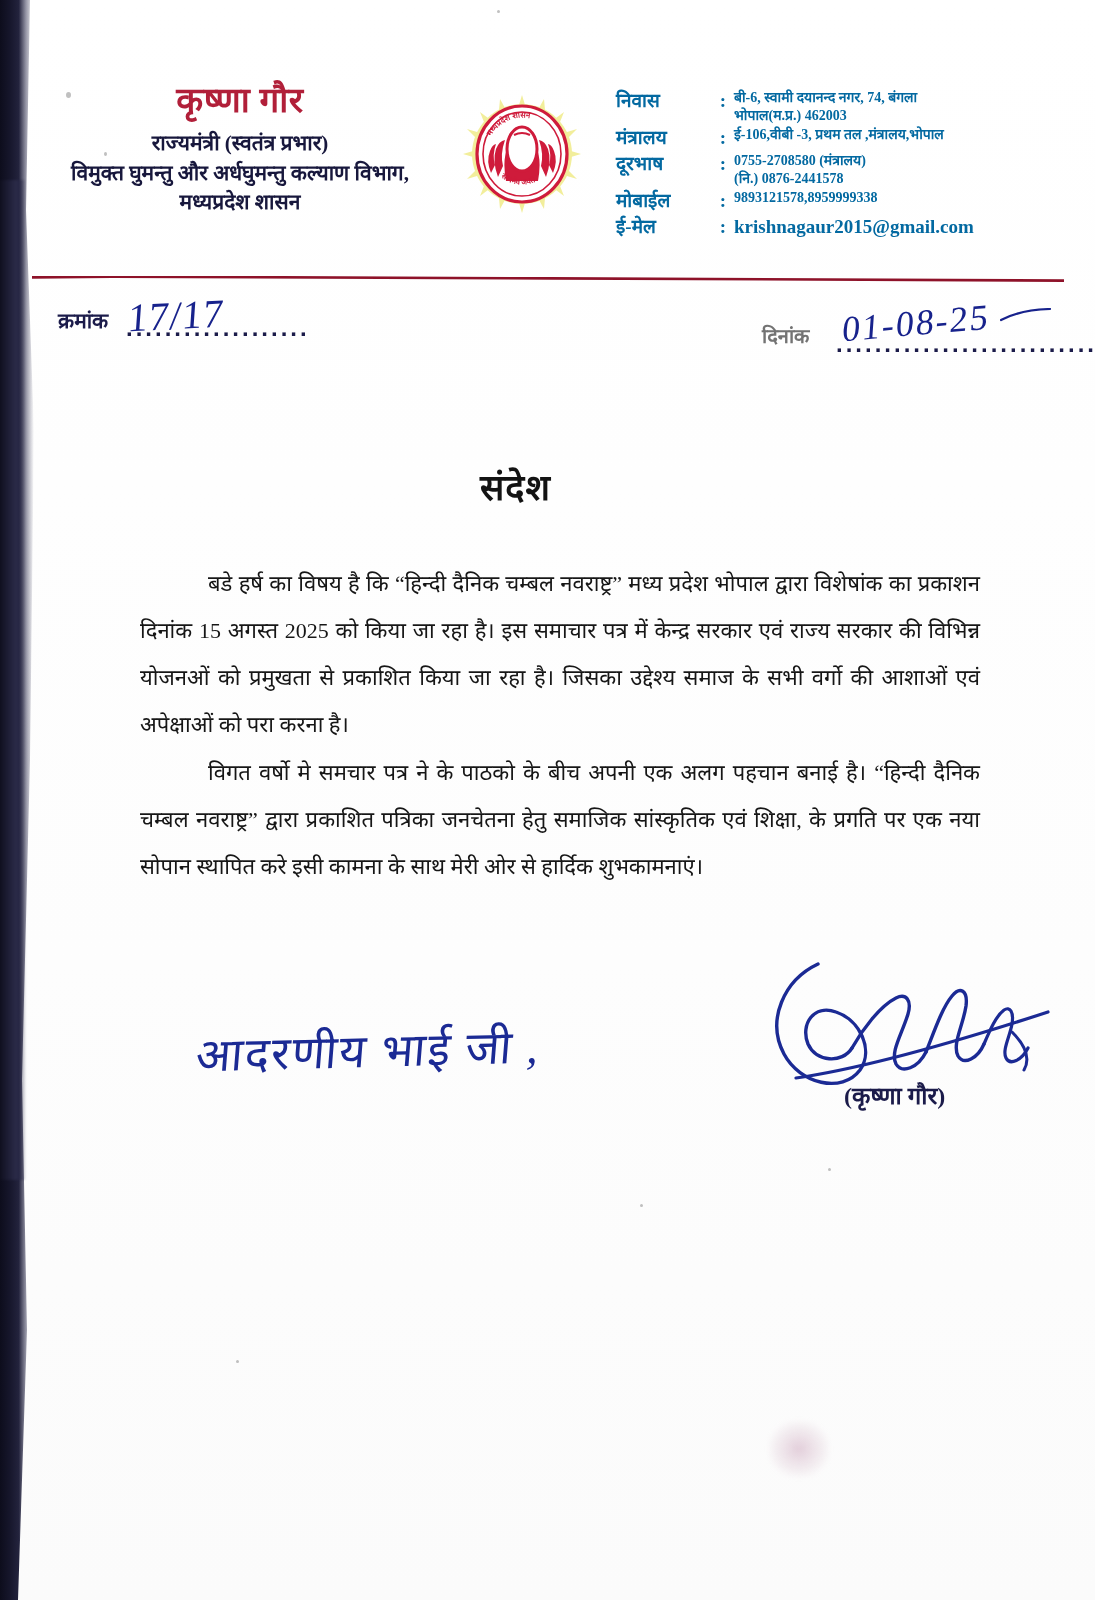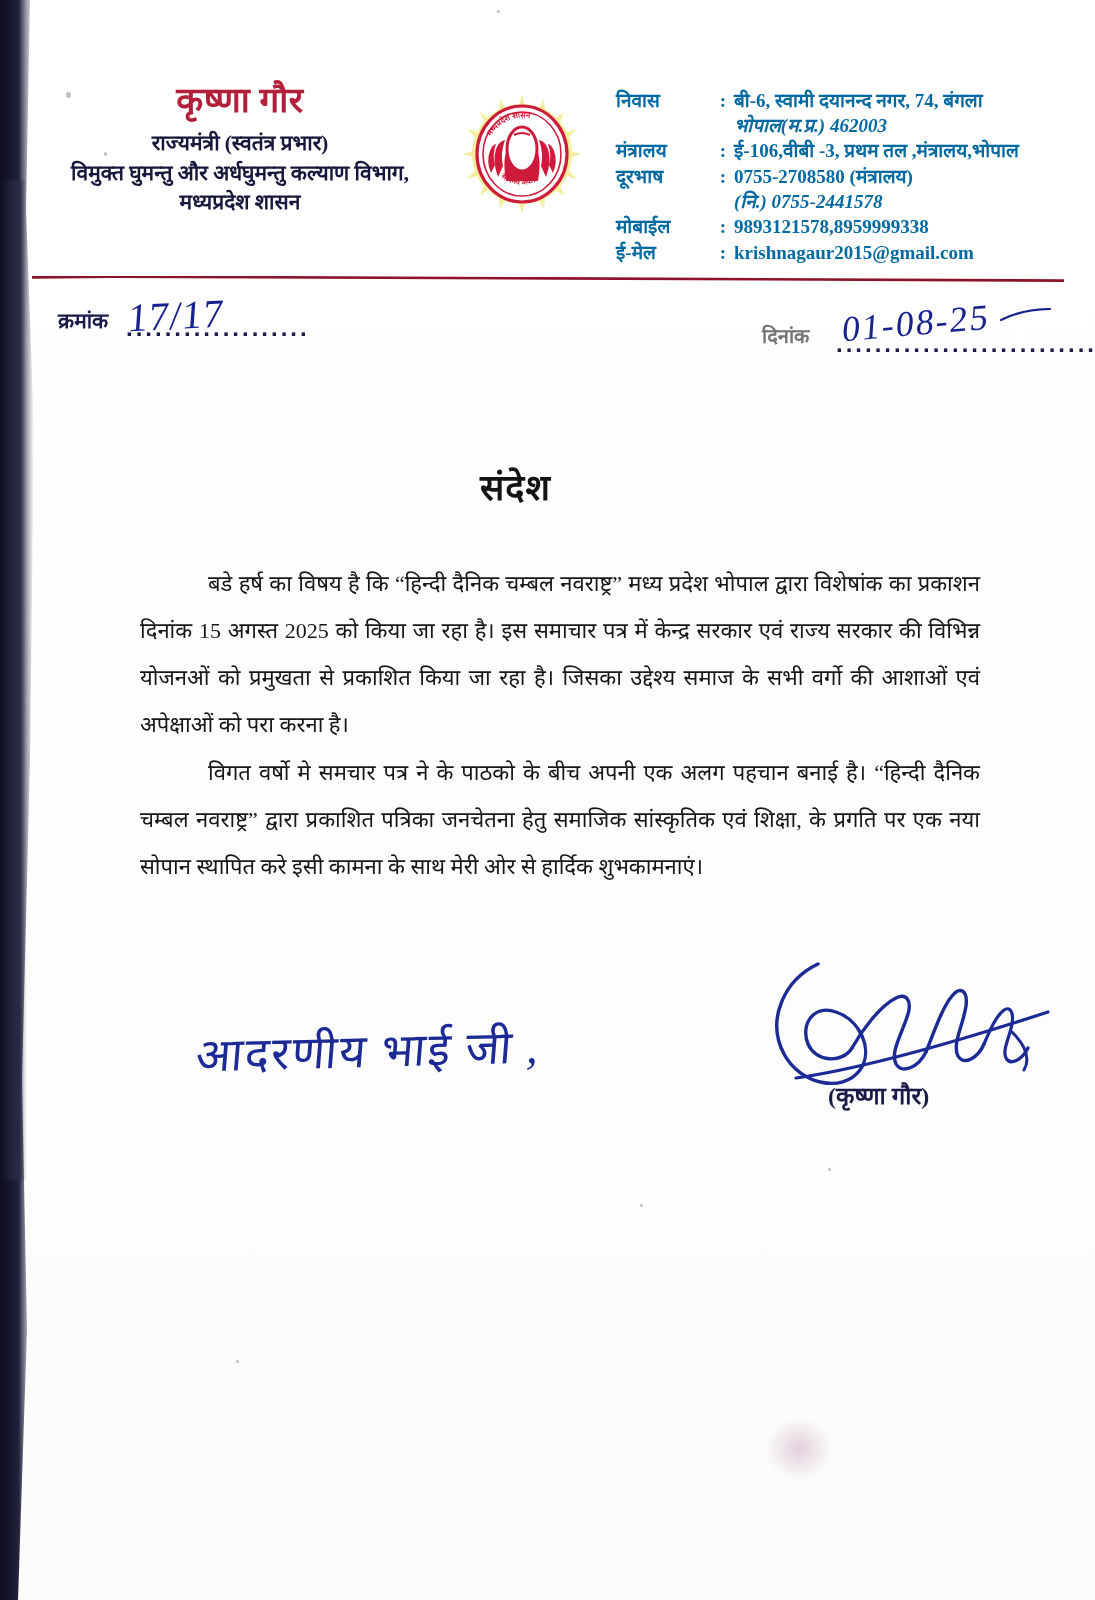--- a/index.html
+++ b/index.html
@@ -106,24 +106,24 @@
   }
   .c-colon {
     flex: 0 0 22px;
     font-weight: bold;
     font-size: 19px;
     text-align: center;
   }
   .c-value {
     flex: 1 1 auto;
     font-weight: bold;
-    font-size: 19px;
+    font-size: 14px;
     white-space: nowrap;
   }
-  .c-value .vline2 { display: block; font-style: italic; }
+  .c-value .vline2 { display: block; }
   .c-value.email { font-family: Liberation Serif, serif; font-size: 19px; }
 
   
   .divider {
     position: absolute;
     left: 32px; top: 276px;
     width: 1032px; height: 6px;
   }
 
   
@@ -224,21 +224,21 @@
 
   
   .sig-block {
     position: absolute;
     left: 756px; top: 946px;
     width: 300px; height: 170px;
   }
   .sig-svg { position: absolute; left: 0; top: 0; }
   .sig-name {
     position: absolute;
-    left: 72px; top: 132px;
+    left: 88px; top: 132px;
     font-family: "Liberation Serif", "DejaVu Serif", serif;
     font-weight: bold;
     font-size: 24px;
     color: #1b1b4a;
     white-space: nowrap;
   }
 
   
   .smudge {
     position: absolute;
@@ -336,21 +336,21 @@
         <span class="c-value">
           <span>ई-106,वीबी -3, प्रथम तल ,मंत्रालय,भोपाल</span>
         </span>
       </div>
 
       <div class="contact-row">
         <span class="c-label">दूरभाष</span>
         <span class="c-colon">:</span>
         <span class="c-value">
           <span>0755-2708580 (मंत्रालय)</span>
-          <span class="vline2">(नि.) 0755-2441578</span>
+          <span class="vline2">(नि.) 0876-2441578</span>
         </span>
       </div>
 
       <div class="contact-row">
         <span class="c-label">मोबाईल</span>
         <span class="c-colon">:</span>
         <span class="c-value">
           <span>9893121578,8959999338</span>
         </span>
       </div>

